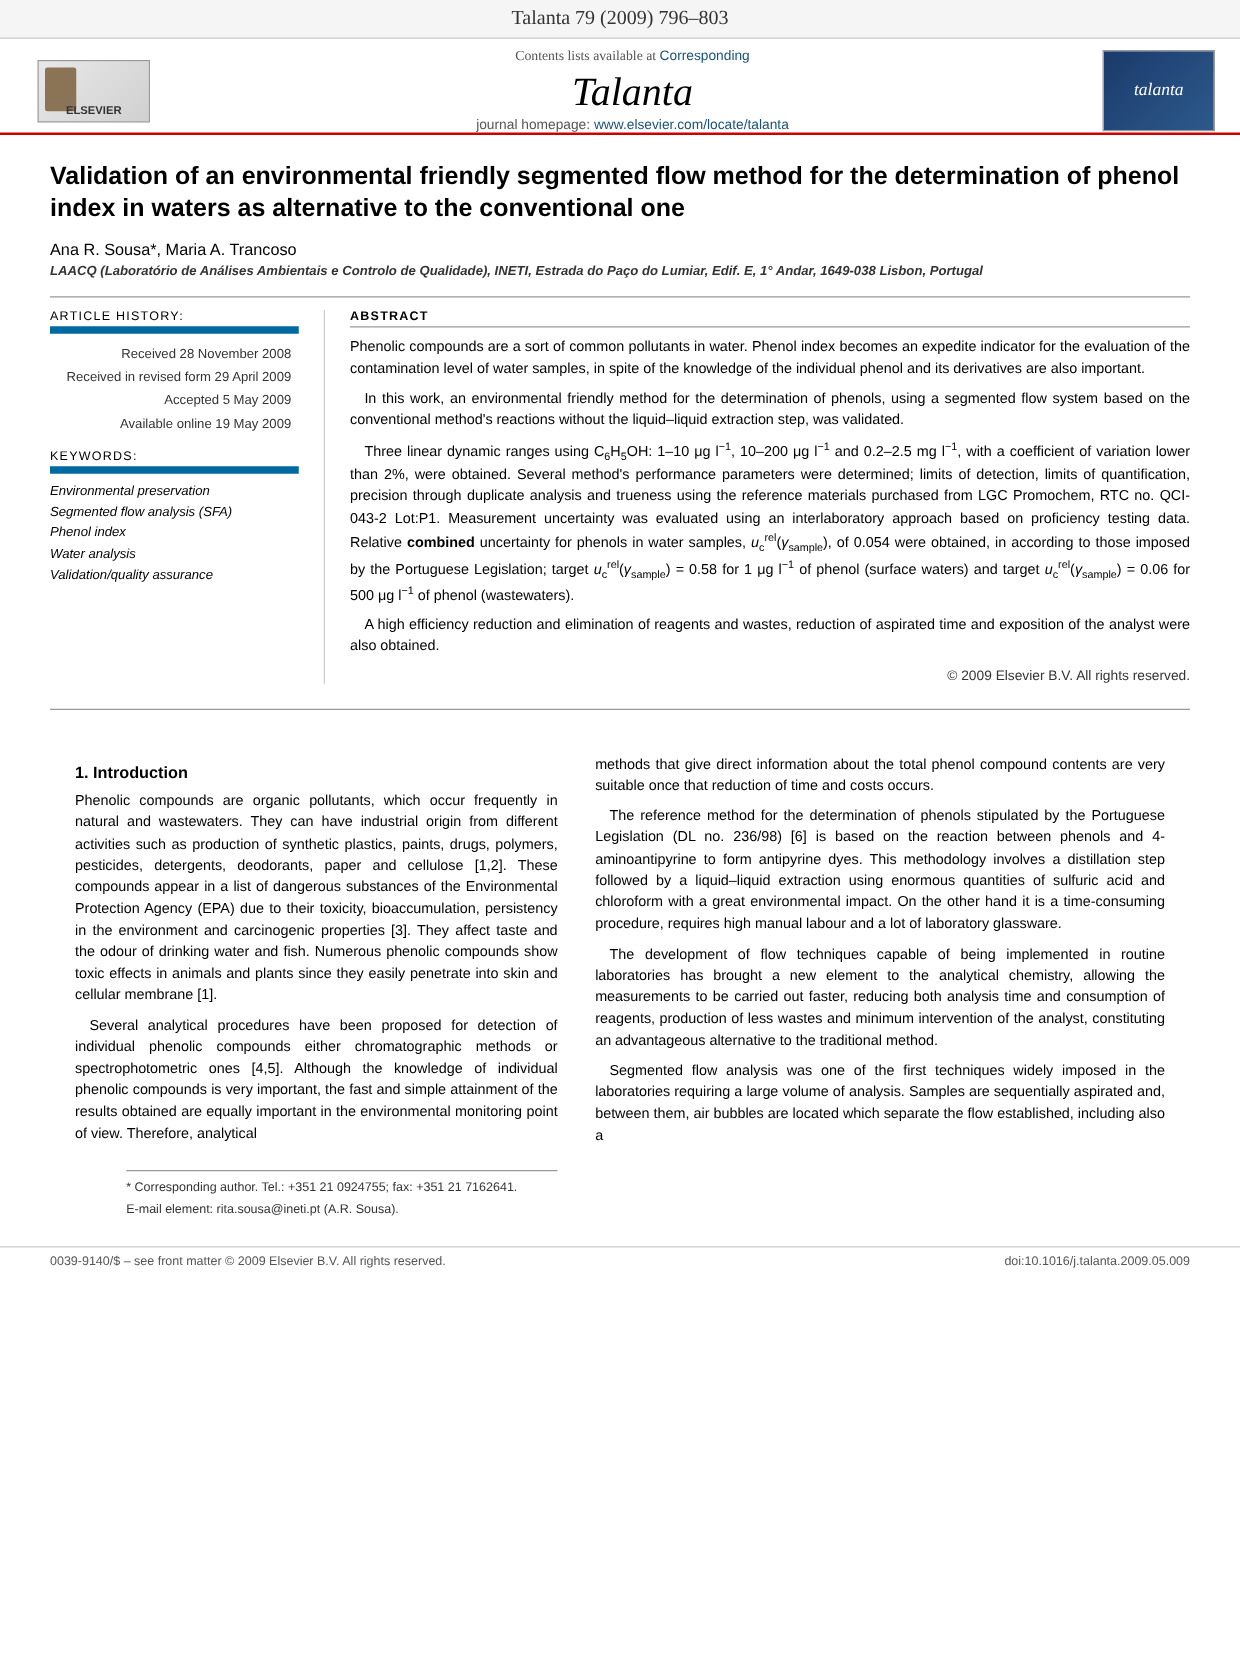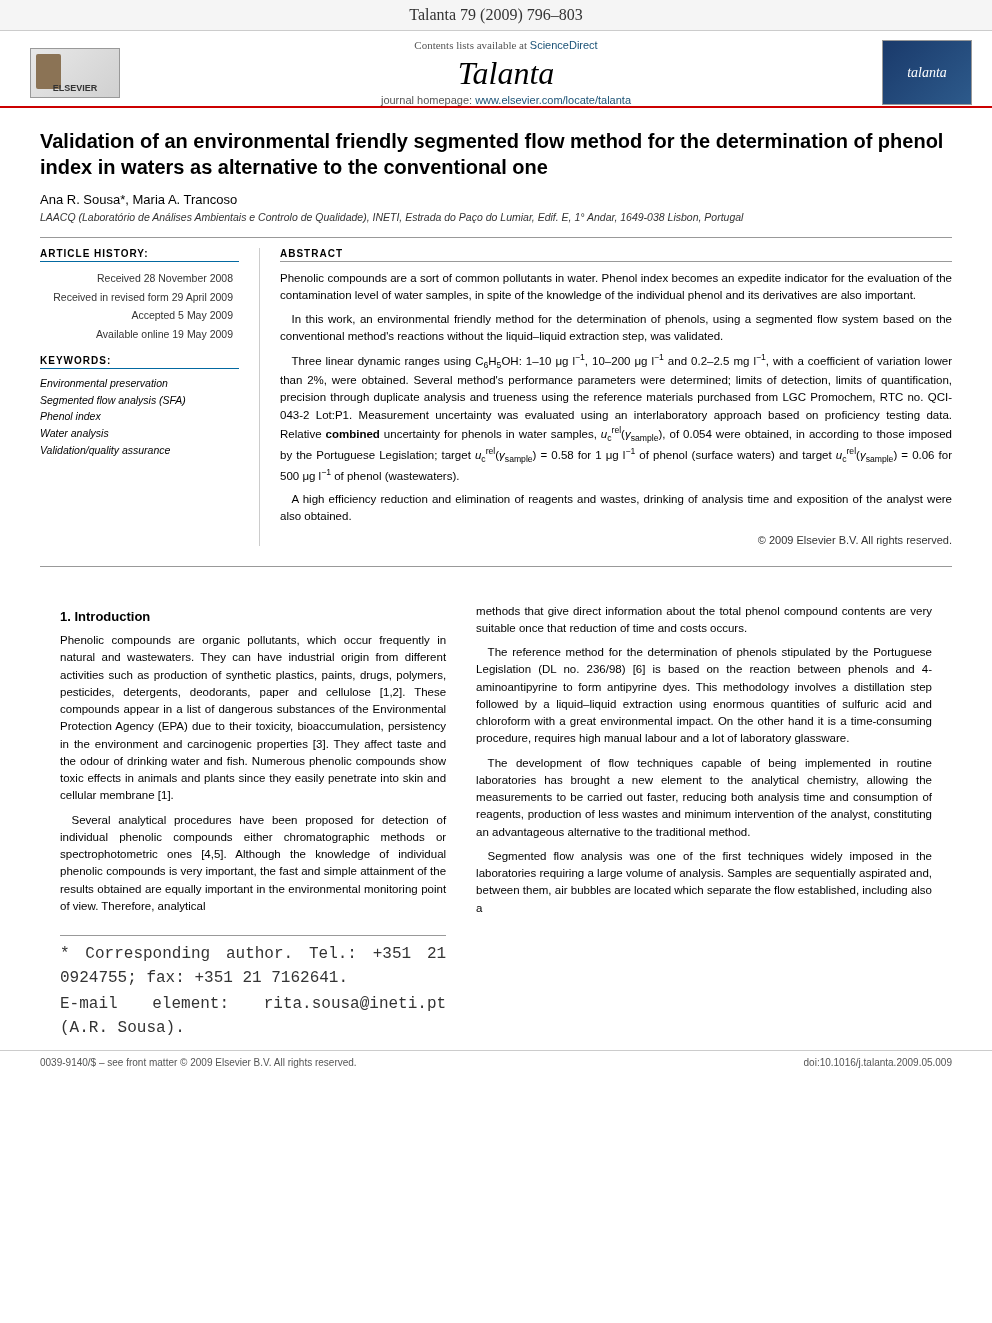--- a/index.html
+++ b/index.html
@@ -129,20 +129,21 @@
       font-size: 13px;
       margin-bottom: 4px;
       font-family: Arial, sans-serif;
     }
     .affiliation {
       font-size: 10.5px;
       font-style: italic;
       color: #333;
       margin-bottom: 14px;
       font-family: Arial, sans-serif;
+      font-weight: bold;
     }
     
     .article-columns {
       display: flex;
       gap: 0;
       margin-bottom: 20px;
       border-top: 1px solid #999;
       padding-top: 10px;
     }
     .article-info-col {
@@ -154,24 +155,24 @@
       font-size: 11px;
     }
     .abstract-col {
       flex: 1;
       padding-left: 20px;
       font-family: Arial, sans-serif;
       font-size: 11.5px;
     }
     .info-section-title {
       font-size: 10px;
-      font-weight: bold;
+      font-weight: normal;
       text-transform: uppercase;
       letter-spacing: 1px;
-      border-bottom: 1px solid #0369a1;
+      border-bottom: 6px solid #0369a1;
       padding-bottom: 2px;
       margin-bottom: 6px;
       margin-top: 10px;
     }
     .info-section-title:first-child {
       margin-top: 0;
     }
     .article-history-table {
       width: 100%;
       text-align: right;
@@ -228,21 +229,21 @@
     
     .footer-strip {
       border-top: 1px solid #ccc;
       padding: 6px 40px;
       font-size: 10px;
       color: #555;
       font-family: Arial, sans-serif;
       display: flex;
       justify-content: space-between;
       align-items: center;
-      margin-top: 8px;
+      margin-top: 20px;
     }
     
     .main-content {
       display: flex;
       gap: 0;
       padding: 0 60px;
     }
     .left-column {
       width: 46%;
       padding-right: 15px;
@@ -270,23 +271,24 @@
       margin-bottom: 7px;
       text-indent: 1em;
     }
     .body-para:first-of-type {
       text-indent: 0;
     }
     .footnote-area {
       border-top: 1px solid #999;
       margin-top: 20px;
       padding-top: 6px;
-      font-size: 16px;
-      font-family: Liberation Mono, monospace;
-      color: #333;
+      font-size: 10px;
+      font-family: Liberation Sans, sans-serif;
+      color: #333;
+      margin-left: 41px;
     }
     .footnote-line { margin-bottom: 2px; }
     sup { font-size: 0.75em; vertical-align: super; }
     sub { font-size: 0.75em; vertical-align: sub; }
     .bold { font-weight: bold; }
   </style>
 </head>
 <body>
 
 <div class="page-container">
@@ -295,21 +297,21 @@
     <span>Talanta 79 (2009) 796–803</span>
   </div>
 
   <div class="journal-header">
     <div class="elsevier-logo">
       <div class="elsevier-logo-box"></div>
     </div>
     <div class="journal-center">
       <div class="sciencedirect-link">
         <span>Contents lists available at </span>
-        <a href="#">ScienceDirect</a>
+        <a href="#">Corresponding</a>
       </div>
       <div class="journal-title-main">Talanta</div>
       <div class="journal-homepage">
         <span>journal homepage: </span>
         <a href="#">www.elsevier.com/locate/talanta</a>
       </div>
     </div>
     <div class="talanta-logo-box">talanta</div>
   </div>
 
@@ -349,21 +351,21 @@
           <div>Validation/quality assurance</div>
         </div>
       </div>
 
       <div class="abstract-col">
         <div class="abstract-title">Abstract</div>
         <div class="abstract-text">
           <p>Phenolic compounds are a sort of common pollutants in water. Phenol index becomes an expedite indicator for the evaluation of the contamination level of water samples, in spite of the knowledge of the individual phenol and its derivatives are also important.</p>
           <p>In this work, an environmental friendly method for the determination of phenols, using a segmented flow system based on the conventional method's reactions without the liquid–liquid extraction step, was validated.</p>
           <p>Three linear dynamic ranges using C<sub>6</sub>H<sub>5</sub>OH: 1–10 μg l<sup>−1</sup>, 10–200 μg l<sup>−1</sup> and 0.2–2.5 mg l<sup>−1</sup>, with a coefficient of variation lower than 2%, were obtained. Several method's performance parameters were determined; limits of detection, limits of quantification, precision through duplicate analysis and trueness using the reference materials purchased from LGC Promochem, RTC no. QCI-043-2 Lot:P1. Measurement uncertainty was evaluated using an interlaboratory approach based on proficiency testing data. Relative <span class="bold">combined</span> uncertainty for phenols in water samples, <i>u</i><sub>c</sub><sup>rel</sup>(<i>γ</i><sub>sample</sub>), of 0.054 were obtained, in according to those imposed by the Portuguese Legislation; target <i>u</i><sub>c</sub><sup>rel</sup>(<i>γ</i><sub>sample</sub>) = 0.58 for 1 μg l<sup>−1</sup> of phenol (surface waters) and target <i>u</i><sub>c</sub><sup>rel</sup>(<i>γ</i><sub>sample</sub>) = 0.06 for 500 μg l<sup>−1</sup> of phenol (wastewaters).</p>
-          <p>A high efficiency reduction and elimination of reagents and wastes, drinking of analysis time and exposition of the analyst were also obtained.</p>
+          <p>A high efficiency reduction and elimination of reagents and wastes, reduction of aspirated time and exposition of the analyst were also obtained.</p>
         </div>
         <div class="copyright-line">© 2009 Elsevier B.V. All rights reserved.</div>
       </div>
     </div>
 
     <hr class="section-divider">
   </div>
 
   <div class="main-content">
 

